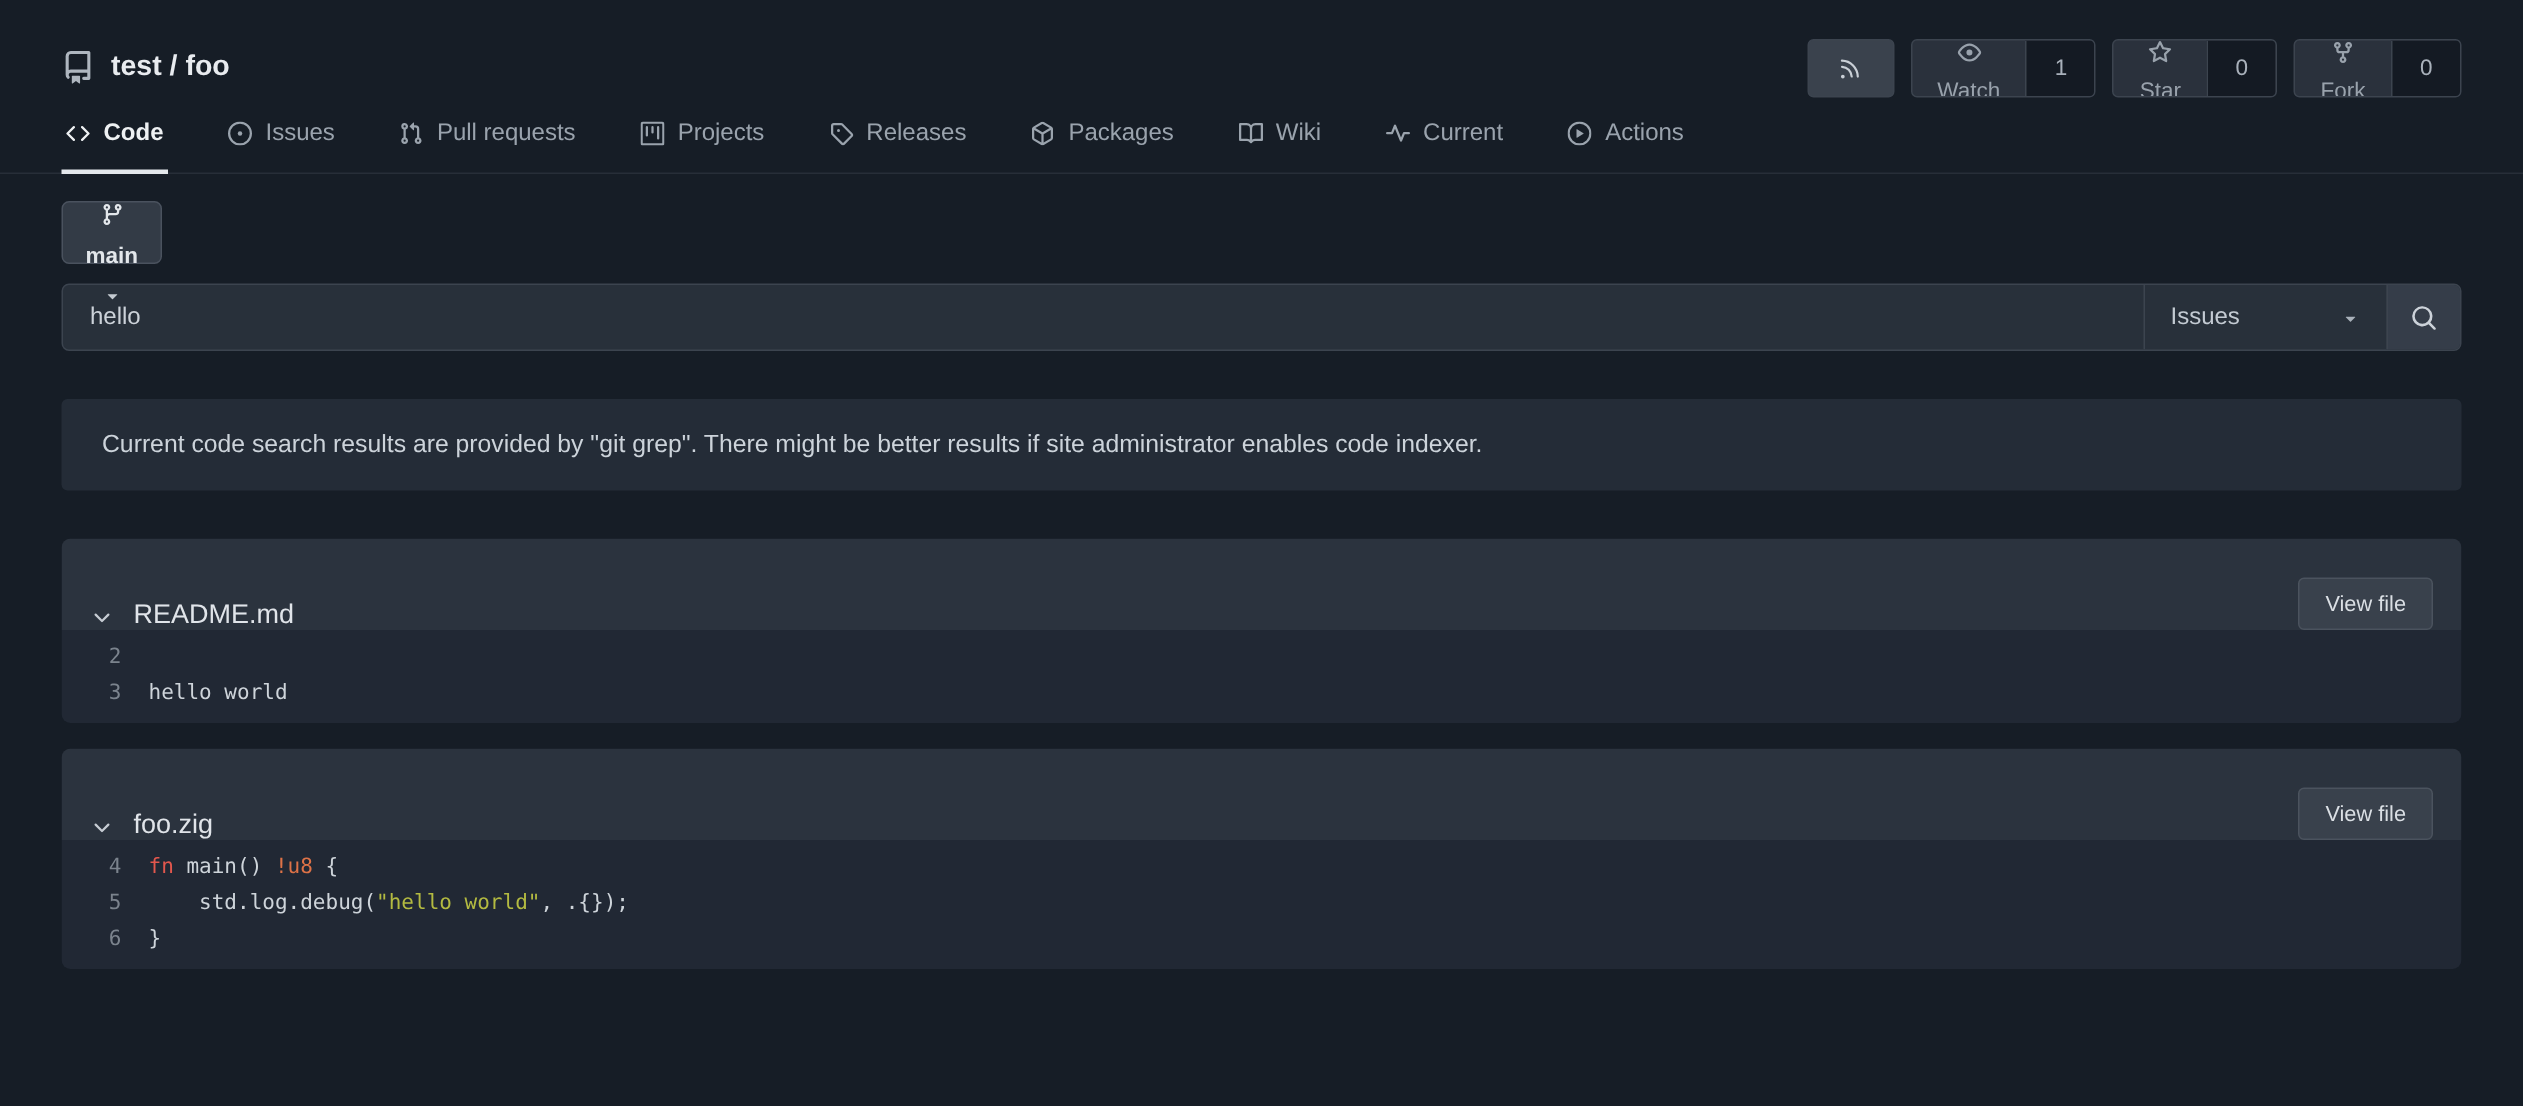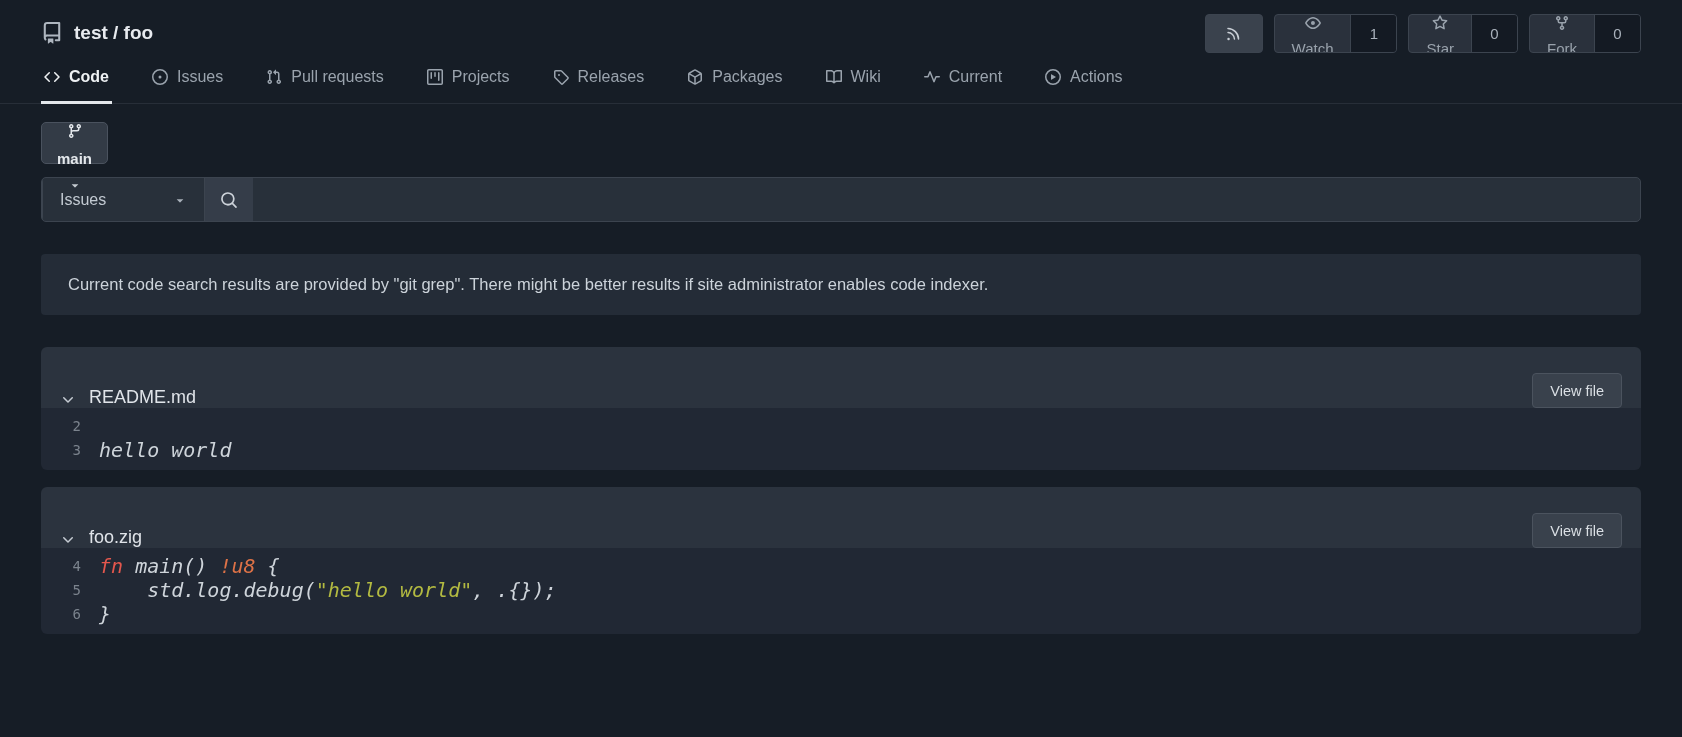--- a/index.html
+++ b/index.html
@@ -6,21 +6,21 @@
   html,body { width:1682px; height:737px; }
   body {
     background:#161d26;
     font-family:"Liberation Sans", sans-serif;
     color:#cfd5dc;
     overflow:hidden;
   }
   .container { padding-left:41px; padding-right:41px; }
 
   
-  .repo-header-wrap { padding-top:12px; }
+  .repo-header-wrap { padding-top:24px; }
   .repo-header { display:flex; align-items:center; height:42px; }
   .repo-title { display:flex; align-items:center; gap:11px; color:#e8ebef; font-size:19px; font-weight:700; cursor:pointer; }
   .repo-title svg { color:#aeb6bf; }
   .header-actions { margin-left:auto; display:flex; align-items:stretch; gap:11px; }
   .hbtn {
     display:flex; align-items:center; justify-content:center;
     height:39px; border:1px solid #3c444f; border-radius:4px;
     background:#2a313c; color:#99a2ac; font-size:15px; cursor:pointer;
   }
   .rss-btn { width:58px; background:#3a424d; color:#c9cfd6; }
@@ -97,21 +97,21 @@
   }
   .code-area {
     background:#212834; padding:6px 0 8px 0;
     font-family:"DejaVu Sans Mono","Liberation Mono", monospace;
   }
   .code-line { display:flex; line-height:24px; height:24px; }
   .line-num {
     flex:none; width:58px; text-align:right; padding-right:18px;
     color:#7b838d; font-size:14px; user-select:none;
   }
-  .line-code { white-space:pre; color:#ced4da; font-size:20px;font-style:italic; }
+  .line-code { white-space:pre; color:#ced4da; font-size:14px; }
 </style>
 </head>
 <body>
 
 <div class="repo-header-wrap container">
   <div class="repo-header">
     <div class="repo-title">
       <span style="display:flex;">
         <svg width="22" height="22" viewBox="0 0 16 16" fill="currentColor">
             <path d="M2 2.5A2.5 2.5 0 0 1 4.5 0h8.75a.75.75 0 0 1 .75.75v12.5a.75.75 0 0 1-.75.75h-2.5a.75.75 0 0 1 0-1.5h1.75v-2h-8a1 1 0 0 0-.714 1.7.75.75 0 1 1-1.072 1.05A2.495 2.495 0 0 1 2 11.5Zm10.5-1h-8a1 1 0 0 0-1 1v6.708A2.486 2.486 0 0 1 4.5 9h8ZM5 12.25a.25.25 0 0 1 .25-.25h3.5a.25.25 0 0 1 .25.25v3.25a.25.25 0 0 1-.4.2l-1.45-1.087a.25.25 0 0 0-.3 0L5.4 15.7a.25.25 0 0 1-.4-.2Z"></path>
@@ -253,20 +253,21 @@
     <span class="caret" style="display:flex;">
         <svg width="14" height="14" viewBox="0 0 16 16" fill="currentColor">
           <path d="m4.427 7.427 3.396 3.396a.25.25 0 0 0 .354 0l3.396-3.396A.25.25 0 0 0 11.396 7H4.604a.25.25 0 0 0-.177.427Z"></path>
         </svg>
       </span>
   </div>
 </div>
 
 <div class="container">
   <div class="search-bar">
+    <input class="search-input" type="text" value="hello" style="">
     <div class="search-mode">
       <span>Issues</span>
       <span style="display:flex; color:#a9b1ba;">
           <svg width="14" height="14" viewBox="0 0 16 16" fill="currentColor">
             <path d="m4.427 7.427 3.396 3.396a.25.25 0 0 0 .354 0l3.396-3.396A.25.25 0 0 0 11.396 7H4.604a.25.25 0 0 0-.177.427Z"></path>
           </svg>
         </span>
     </div>
     <div class="search-btn">
       <span style="display:flex;">

